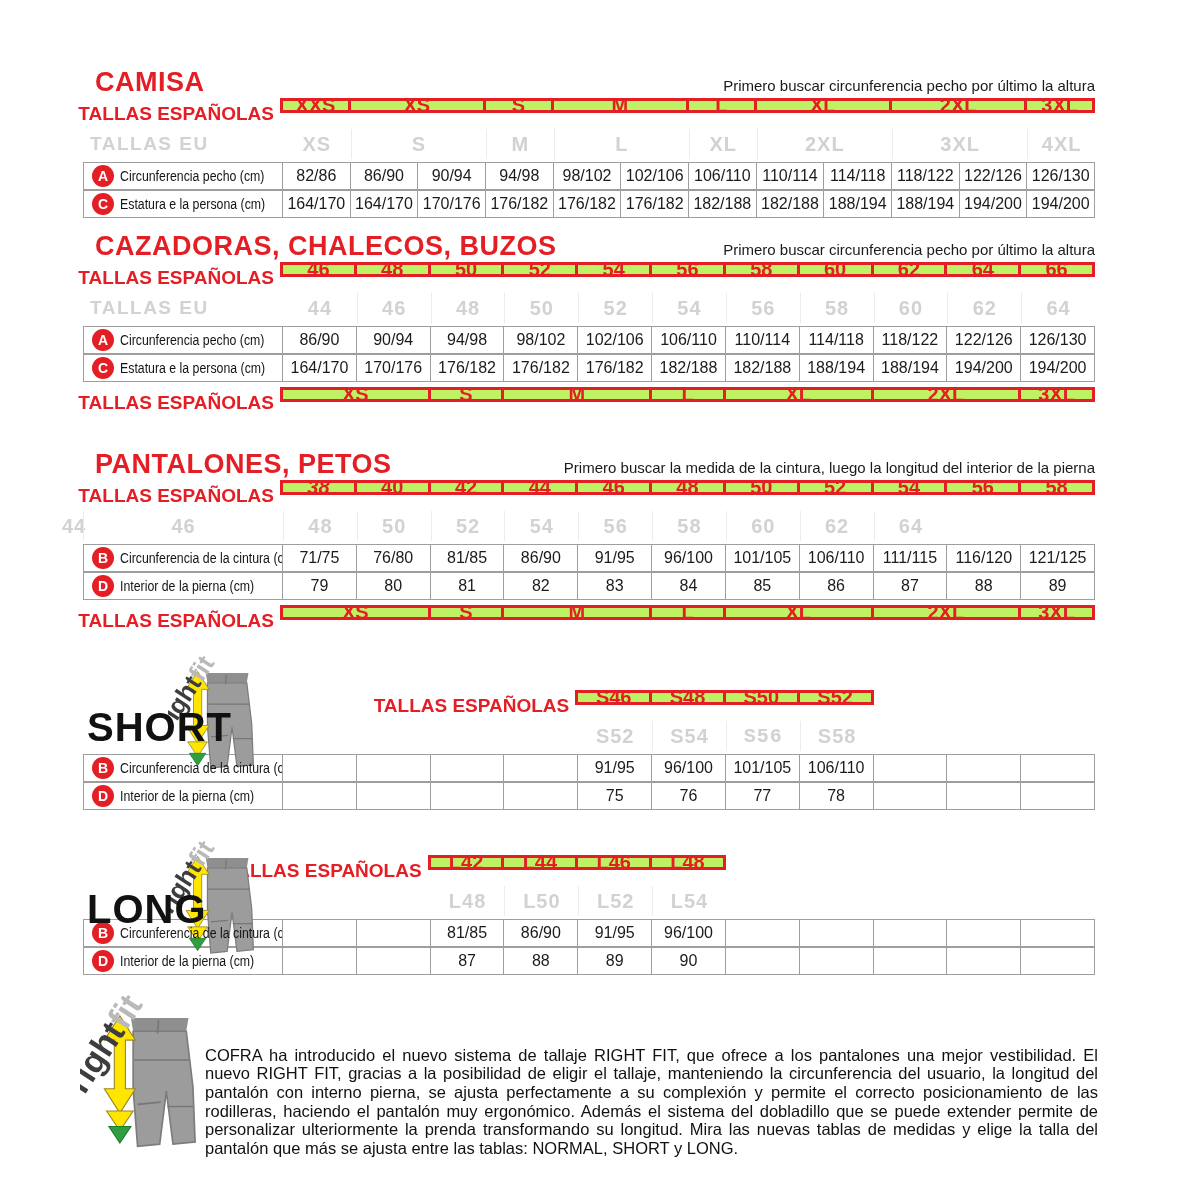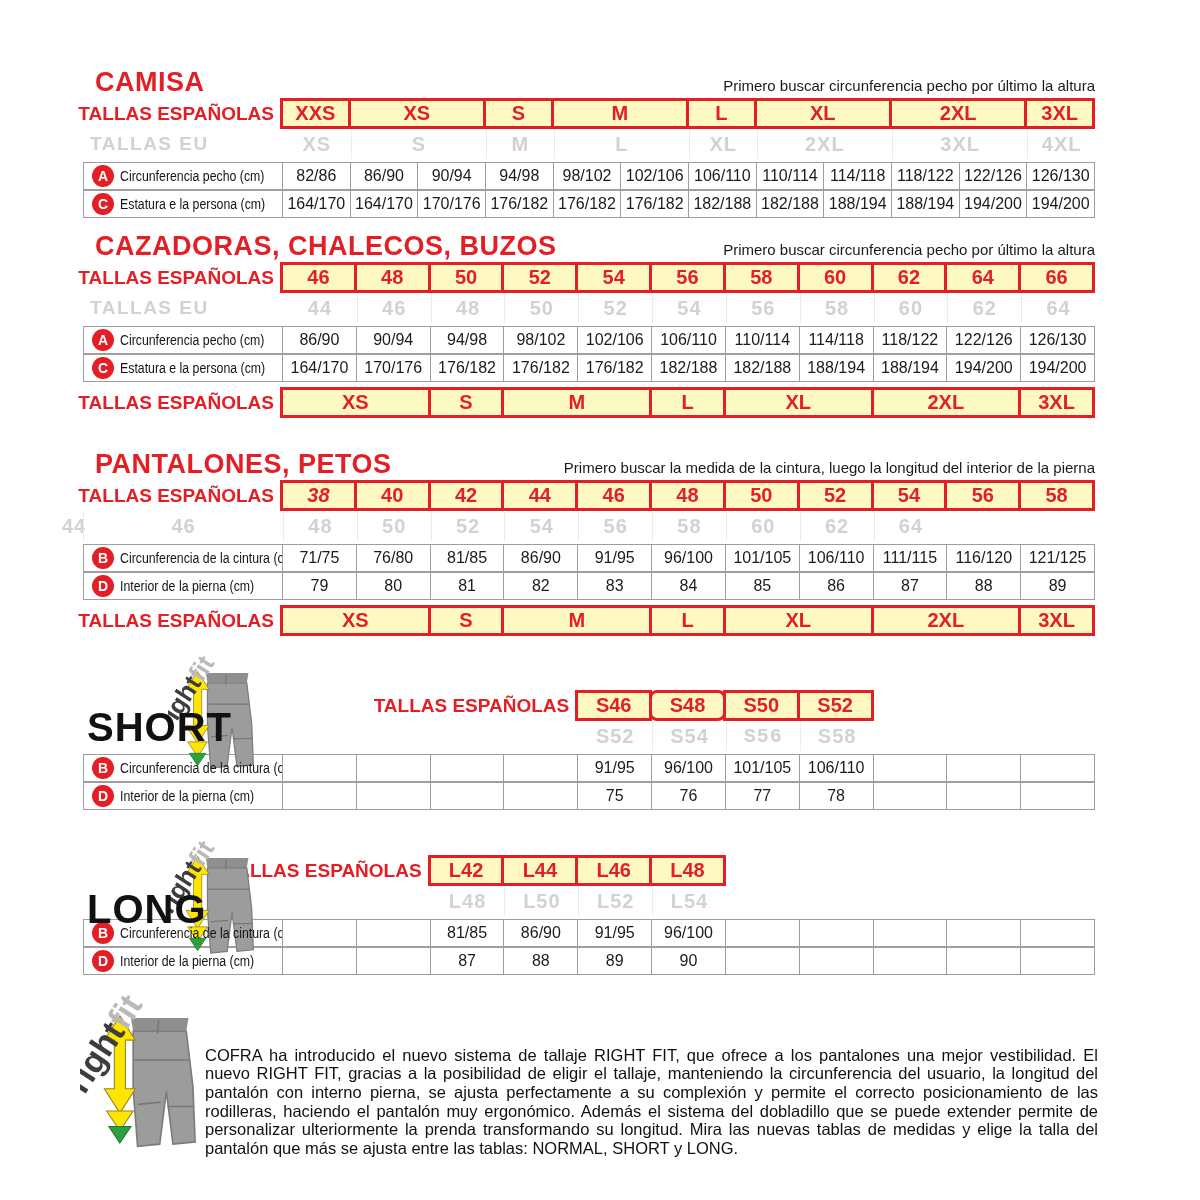--- a/index.html
+++ b/index.html
@@ -8,21 +8,21 @@
   .sec{position:absolute;left:65px;width:1030px;}
   .thead{display:flex;justify-content:space-between;align-items:flex-end;height:34px;}
   .ttl{margin:0 0 0 30px;font-size:27px;font-weight:bold;color:var(--red);letter-spacing:.5px;white-space:nowrap;}
   .note{font-size:15px;color:#1a1a1a;padding-bottom:4px;white-space:nowrap;}
   .grid{display:grid;}
   .mt38{margin-top:38px;} .mt20{margin-top:20px;}
   
   .rlab{display:flex;align-items:center;justify-content:flex-end;padding-right:9px;color:var(--red);
         font-weight:bold;font-size:19px;height:31px;white-space:nowrap;}
   .rcell{display:flex;align-items:center;justify-content:center;border:3px solid var(--red);margin-left:-3px;
-        color:var(--red);font-weight:bold;font-size:20px;height:31px;box-sizing:border-box;background:#fef9c3;}
+        color:var(--red);font-weight:bold;font-size:20px;height:15px;box-sizing:border-box;background:#bef264;}
   
   .glab{display:flex;align-items:center;padding-left:25px;color:var(--eu);font-weight:bold;font-size:19px;
         letter-spacing:1.5px;height:30px;white-space:nowrap;}
   .gcell{display:flex;align-items:center;justify-content:center;color:var(--eu);font-weight:bold;font-size:20px;
         letter-spacing:1px;height:30px;}
   .gcell + .gcell{border-left:1px solid #ececec;}
   
   .sp{height:4px;grid-column:1/-1;}
   .gut{height:28px;}
   .dlab{display:flex;align-items:center;border:1px solid var(--bgray);margin-top:-1px;height:28px;
@@ -270,21 +270,21 @@
     <polygon points="12,126 22,141 32,126" fill="#2f9e41" stroke="#1d7a2c" stroke-width="1"></polygon>
   </g>
   <g transform="translate(4,98) rotate(-57)">
     <text x="0" y="0" font-size="31" font-weight="bold" fill="#3d3d3d" font-family="Liberation Sans, sans-serif">right<tspan fill="#b9b9b9">fit</tspan></text>
   </g>
       </svg>
     <h3 class="blocktitle" style="top:53px">SHORT</h3>
     <div class="grid mt38" style="grid-template-columns: 18px 200px repeat(11, 1fr);">
         <div class="rlab" style="grid-column: span 6;">TALLAS ESPAÑOLAS</div>
         <div class="rcell" style="grid-column: span 1;">S46</div>
-        <div class="rcell" style="grid-column: span 1; border-radius: 8px;">S48</div>
+        <div class="rcell" style="grid-column: span 1;">S48</div>
         <div class="rcell" style="grid-column: span 1;">S50</div>
         <div class="rcell" style="grid-column: span 1;">S52</div>
         <div class="blank"></div>
         <div class="blank"></div>
         <div class="blank"></div>
         <div class="glab" style="grid-column: span 6;"></div>
         <div class="gcell" style="grid-column: span 1;">S52</div>
         <div class="gcell" style="grid-column: span 1;">S54</div>
         <div class="gcell" style="grid-column: span 1; font-family: Liberation Mono, monospace;">S56</div>
         <div class="gcell" style="grid-column: span 1;">S58</div>

